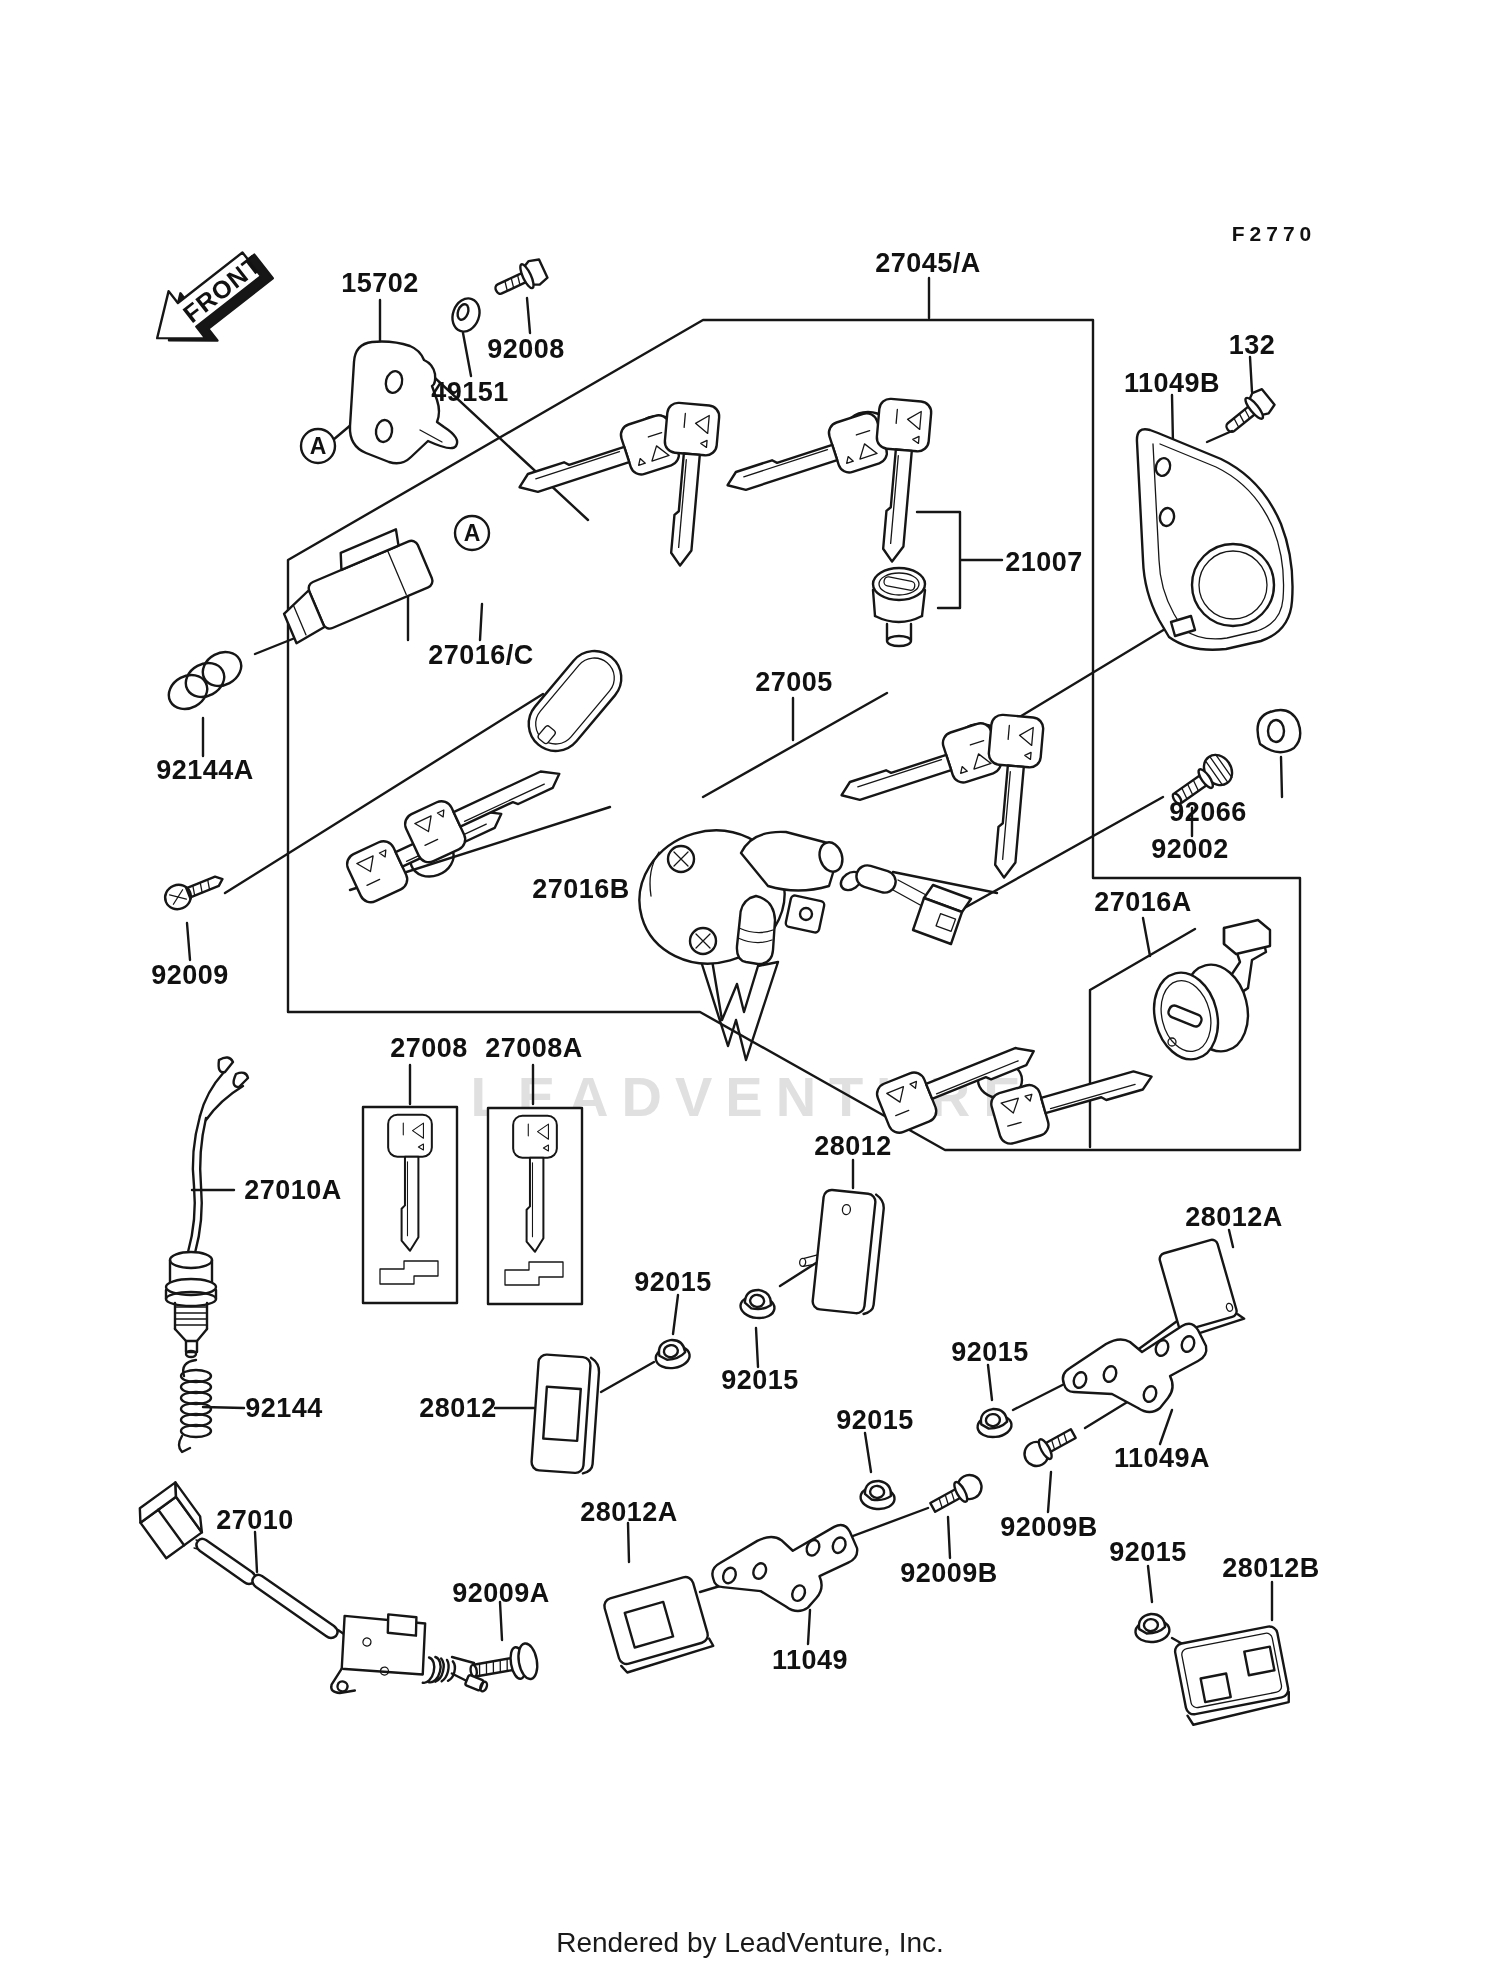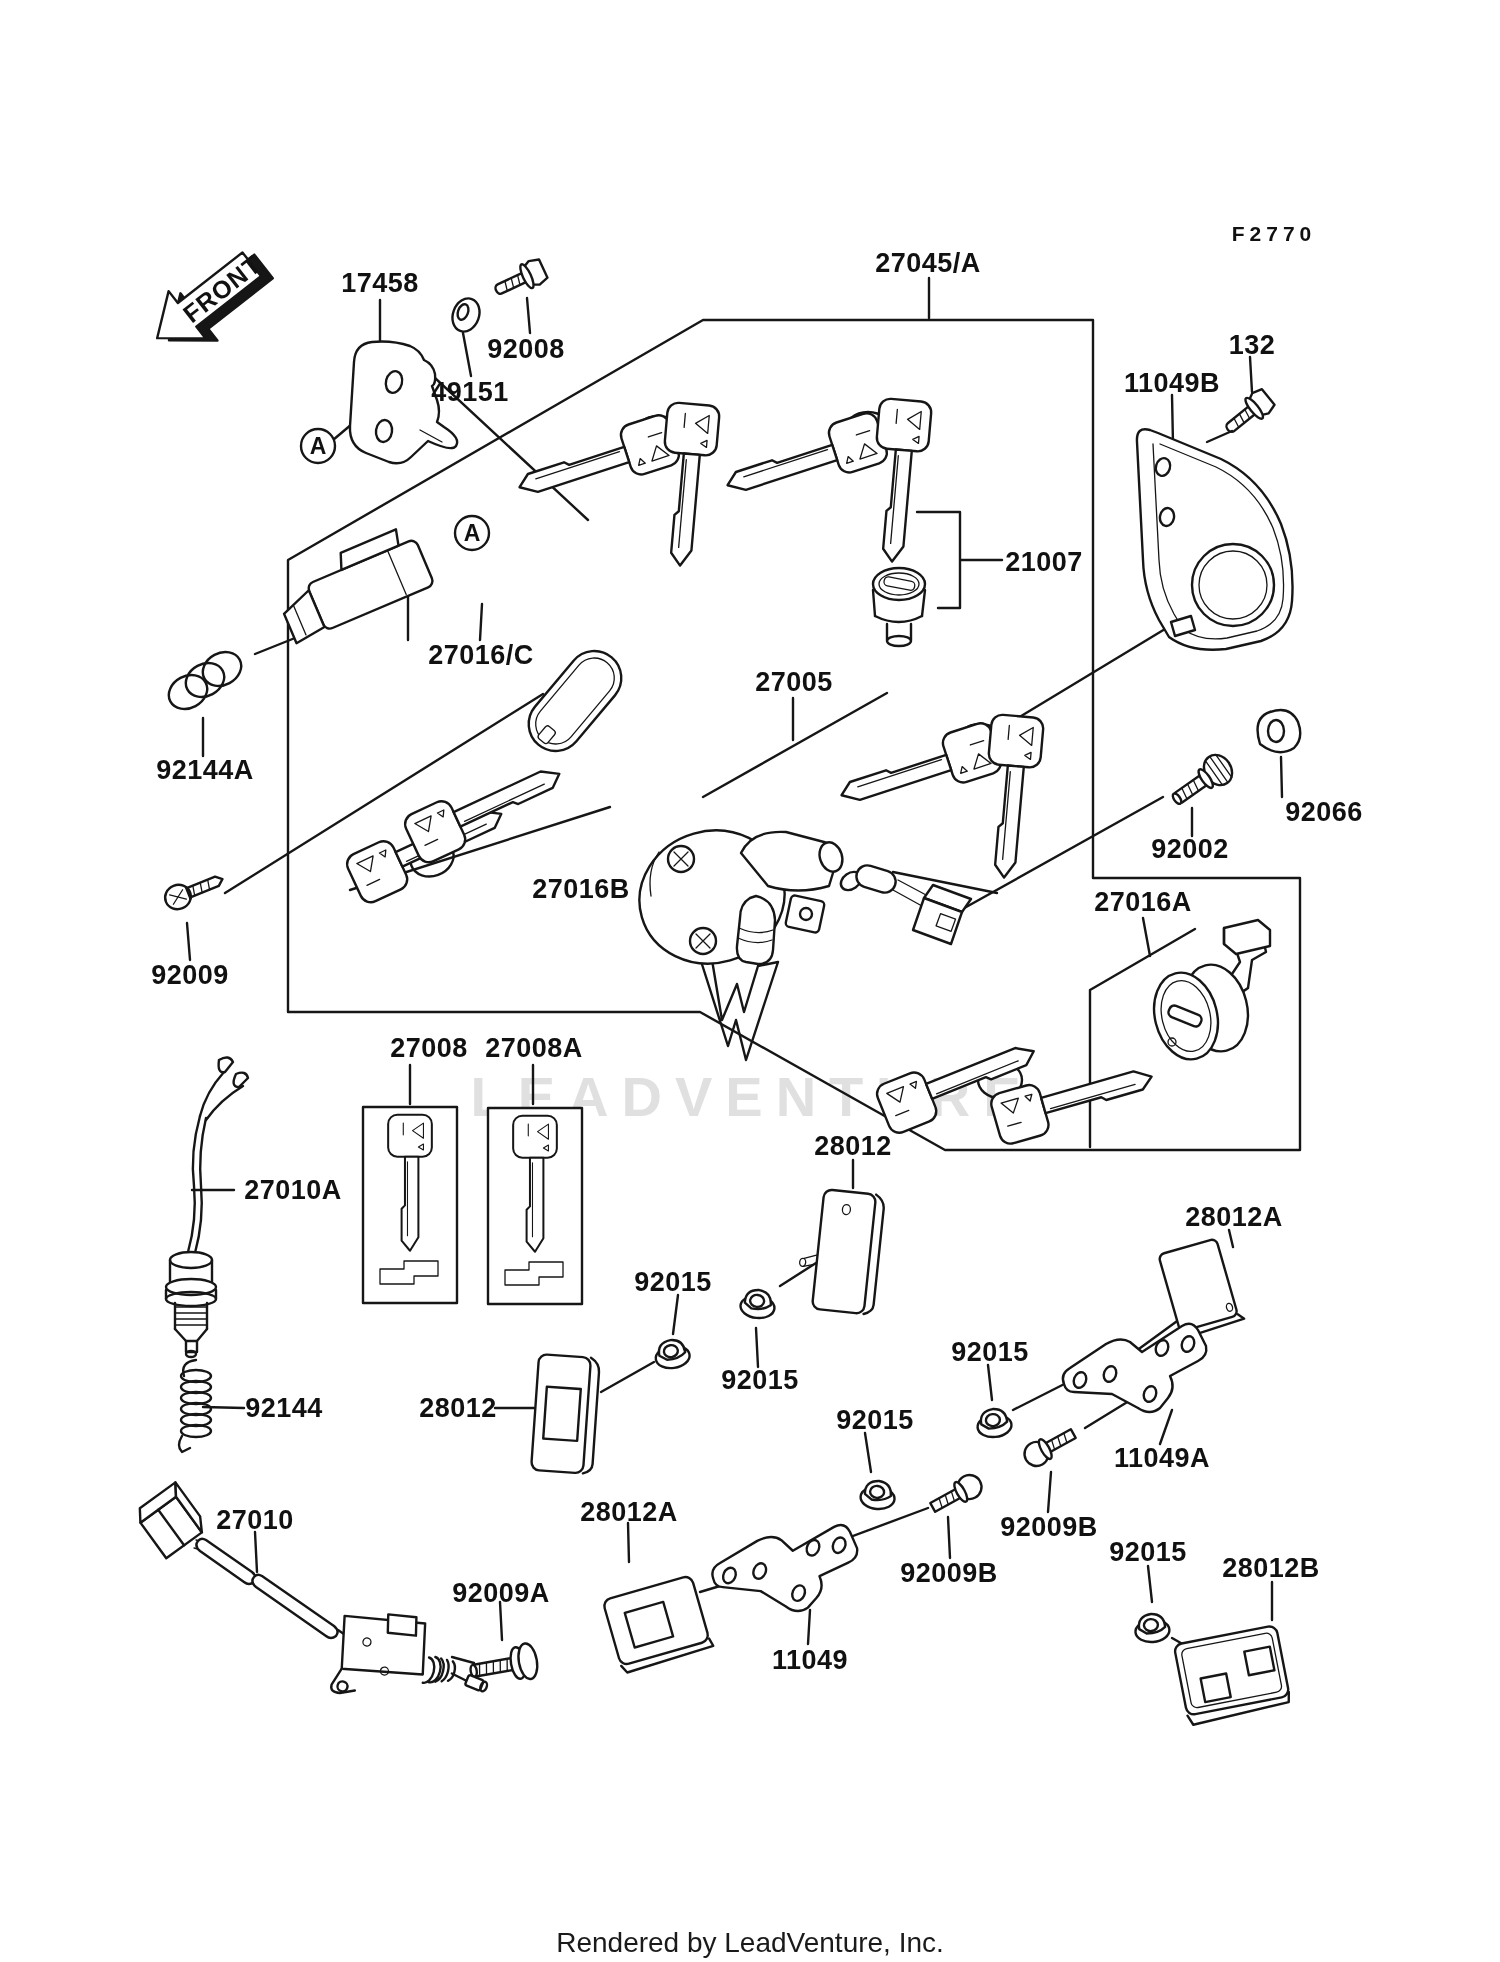--- a/index.html
+++ b/index.html
@@ -382,32 +382,32 @@
       <circle class="f" r="17"></circle>
         <text class="mtxt" y="8">A</text>
     </g>
     <g transform="translate(472,533)">
       <circle class="f" r="17"></circle>
         <text class="mtxt" y="8">A</text>
     </g>
   </svg>
 
   <div id="labels">
-      <div class="plabel" style="left: 380px; top: 283px;">17458</div>
+      <div class="plabel" style="left: 380px; top: 283px;">15702</div>
       <div class="plabel" style="left: 526px; top: 349px; text-align: right;">92008</div>
       <div class="plabel" style="left: 470px; top: 392px;">49151</div>
       <div class="plabel" style="left: 928px; top: 263px;">27045/A</div>
       <div class="plabel" style="left: 1252px; top: 345px;">132</div>
       <div class="plabel" style="left: 1172px; top: 383px;">11049B</div>
       <div class="plabel" style="left: 481px; top: 655px;">27016/C</div>
       <div class="plabel" style="left: 205px; top: 770px;">92144A</div>
       <div class="plabel" style="left: 1044px; top: 562px;">21007</div>
       <div class="plabel" style="left: 794px; top: 682px;">27005</div>
       <div class="plabel" style="left: 1190px; top: 849px;">92002</div>
-      <div class="plabel" style="left: 1324px; top: 812px;">92066</div>
+      <div class="plabel" style="left: 1208px; top: 812px;">92066</div>
       <div class="plabel" style="left: 1143px; top: 902px;">27016A</div>
       <div class="plabel" style="left: 190px; top: 975px;">92009</div>
       <div class="plabel" style="left: 581px; top: 889px;">27016B</div>
       <div class="plabel" style="left: 429px; top: 1048px;">27008</div>
       <div class="plabel" style="left: 534px; top: 1048px;">27008A</div>
       <div class="plabel" style="left: 281px; top: 1190px; margin-left: 12px;">27010A</div>
       <div class="plabel" style="left: 853px; top: 1146px;">28012</div>
       <div class="plabel" style="left: 1234px; top: 1217px;">28012A</div>
       <div class="plabel" style="left: 673px; top: 1282px;">92015</div>
       <div class="plabel" style="left: 760px; top: 1380px;">92015</div>

